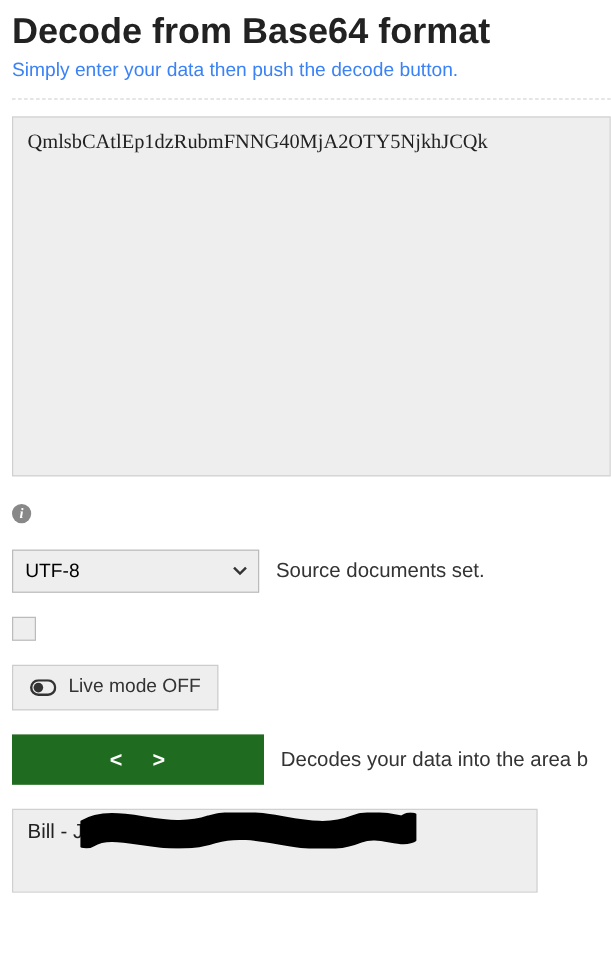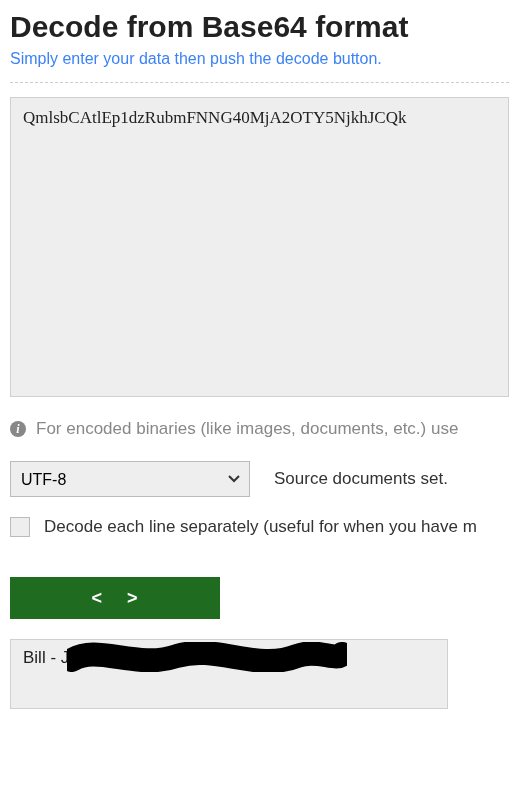--- a/index.html
+++ b/index.html
@@ -67,22 +67,22 @@
   }
   .row {
     display: flex;
     align-items: center;
     margin-bottom: 20px;
     white-space: nowrap;
     font-size: 17px;
   }
   .select-wrap {
     position: relative;
-    width: 240px;
-    margin-right: 24px;
+    width: 206px;
+    margin-right: 14px;
   }
   select.charset {
     width: 100%;
     height: 36px;
     font-size: 16px;
     padding: 4px 10px;
     background: #eeeeee;
     border: 1px solid #bbb;
     appearance: none;
     -webkit-appearance: none;
@@ -161,50 +161,58 @@
 
 
 <h1>Decode from Base64 format</h1>
 <p class="subtitle">Simply enter your data then push the decode button.</p>
 <hr class="dashed">
 
 <textarea class="input-area" style="">QmlsbCAtlEp1dzRubmFNNG40MjA2OTY5NjkhJCQk</textarea>
 
 <div class="hint-row">
   <span class="info-icon">i</span>
-  <span>For encoded binaries (like images, documents, etc.) use</span>
 </div>
 
 <div class="row">
   <div class="select-wrap">
     <select class="charset">
       <option>UTF-8</option>
     </select>
     <span class="select-caret">
       <svg width="12" height="8" viewBox="0 0 12 8">
           <path d="M1 1 L6 6 L11 1" stroke="#333" stroke-width="2" fill="none"></path>
         </svg>
     </span>
   </div>
   <span class="desc">Source documents set.</span>
 </div>
 
 <div class="row">
   <span class="checkbox"></span>
-  <span>Decode each line separately (useful for when you have m</span>
-</div>
-
-<div class="row">
+</div>
+
+<div class="row">
+  <button class="live-btn">
+    <span class="toggle-icon">
+      <svg width="22" height="14" viewBox="0 0 22 14">
+        <rect x="1" y="1" width="20" height="12" rx="6" fill="none" stroke="#333" stroke-width="2"></rect>
+        <circle cx="7" cy="7" r="4" fill="#333"></circle>
+      </svg>
+    </span>
+    <span>Live mode OFF</span>
+  </button>
 </div>
 
 <div class="row">
   <button class="decode-btn">
     <span class="chev">&lt;</span>
     <span class="chev">&gt;</span>
   </button>
+  <span class="desc">Decodes your data into the area b</span>
 </div>
 
 <div class="output-area">
   <span>Bill - J</span>
   <svg class="redact" viewBox="0 0 280 30" preserveAspectRatio="none">
     <path d="M5 18 C 30 2, 70 28, 110 14 C 150 2, 190 30, 230 14 C 250 6, 270 20, 275 12" stroke="#000" stroke-width="24" stroke-linecap="round" fill="none"></path>
   </svg>
 </div>
 
 

